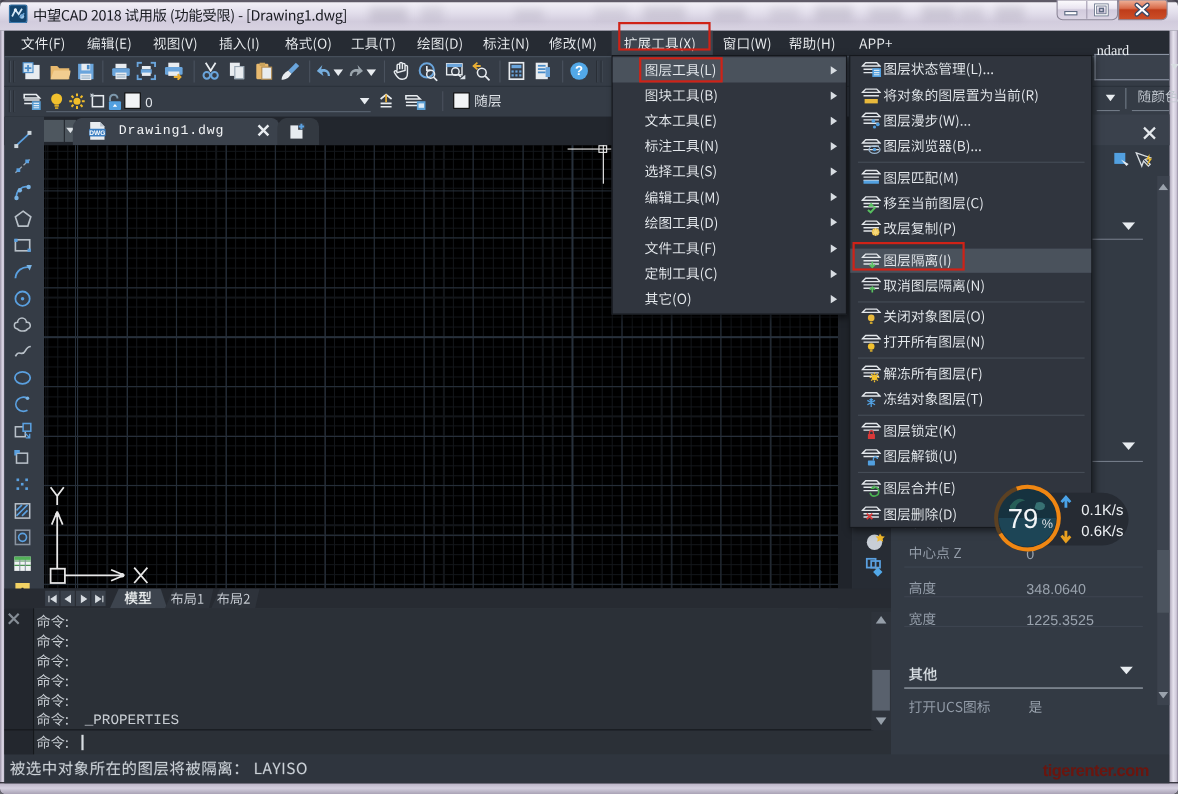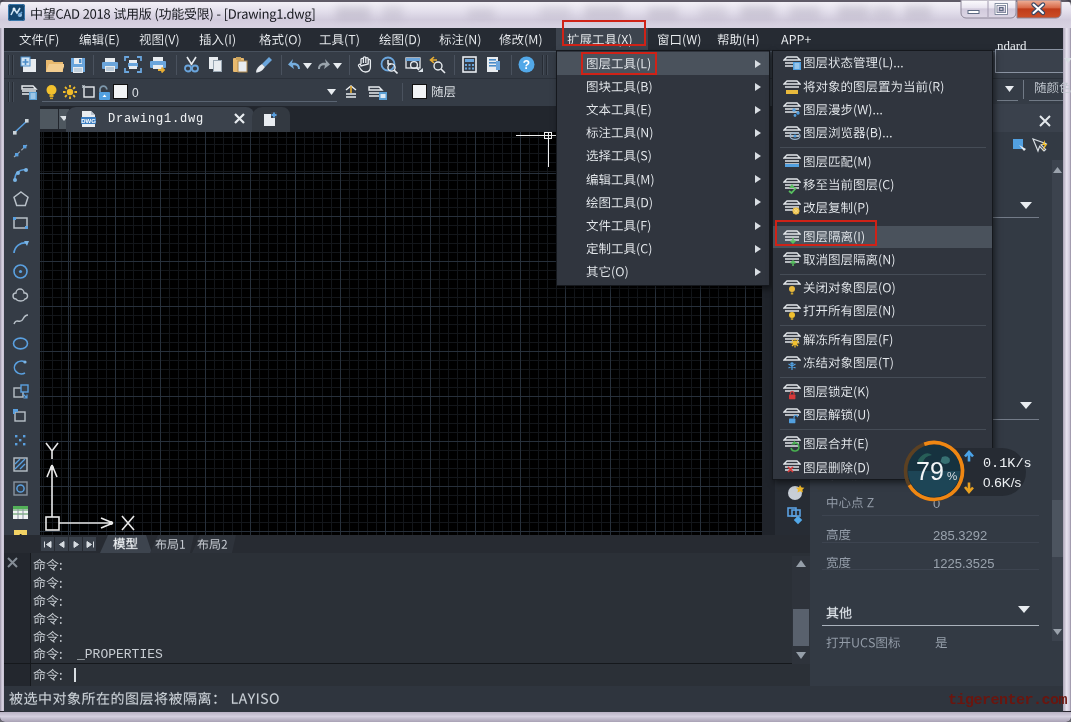--- a/index.html
+++ b/index.html
@@ -747,21 +747,21 @@
         <use href="#g005A" x="3255"></use>
       </g>
     </svg>
     <div class="abs" style="left:933px;top:496px;font-size:13px;color:#99a2ad;font-family:'Liberation Sans'">0</div>
     <svg class="tx" style="left:826.0px;top:527.2px" width="25.0" height="17">
       <g transform="translate(0,12.25) scale(0.01250,-0.01250)" fill="#939ca8">
         <use href="#g9AD8" x="0"></use>
         <use href="#g5EA6" x="1000"></use>
       </g>
     </svg>
-    <div class="abs" style="left:933px;top:528px;font-size:13px;color:#99a2ad;font-family:'Liberation Sans'">285.3292</div>
+    <div class="abs" style="left:933px;top:528px;font-size:13px;color:#99a2ad;font-family:'Liberation Sans'">348.0640</div>
     <svg class="tx" style="left:826.0px;top:555.2px" width="25.0" height="17">
       <g transform="translate(0,12.25) scale(0.01250,-0.01250)" fill="#939ca8">
         <use href="#g5BBD" x="0"></use>
         <use href="#g5EA6" x="1000"></use>
       </g>
     </svg>
     <div class="abs" style="left:933px;top:556px;font-size:13px;color:#99a2ad;font-family:'Liberation Sans'">1225.3525</div>
     <div class="abs" style="left:822px;top:515px;width:217px;height:1px;background:#3d4450"></div>
     <div class="abs" style="left:822px;top:542px;width:217px;height:1px;background:#3d4450"></div>
     <div class="abs" style="left:822px;top:569px;width:217px;height:1px;background:#3d4450"></div>
@@ -941,21 +941,21 @@
         <use href="#g79BB" x="13464"></use>
         <use href="#gFF1A" x="14500"></use>
         <use href="#g004C" x="15826"></use>
         <use href="#g0041" x="16405"></use>
         <use href="#g0059" x="17049"></use>
         <use href="#g0049" x="17616"></use>
         <use href="#g0053" x="17944"></use>
         <use href="#g004F" x="18576"></use>
       </g>
     </svg>
-    <div class="abs" style="left:948px;top:692px;font-family:Liberation Mono, monospace;font-size:15px;font-weight:bold;color:#6b150e;letter-spacing:-0.5px">tigerenter.com</div>
+    <div class="abs" style="left:948px;top:692px;font-family:Liberation Sans, sans-serif;font-size:15px;font-weight:bold;color:#6b150e;letter-spacing:-0.5px">tigerenter.com</div>
     <div class="abs" style="left:556px;top:50px;width:214px;height:236px;background:#30353e;border:1px solid #15181d;box-shadow:2px 3px 6px rgba(0,0,0,.5)"></div>
     <div class="abs" style="left:557px;top:52px;width:212px;height:23px;background:#4a525c"></div>
     <svg class="tx" style="left:586.0px;top:55.8px" width="65.2" height="17">
       <g transform="translate(0,12.25) scale(0.01250,-0.01250)" fill="#e4e8ec">
         <use href="#g56FE" x="0"></use>
         <use href="#g5C42" x="1000"></use>
         <use href="#g5DE5" x="2000"></use>
         <use href="#g5177" x="3000"></use>
         <use href="#g0028" x="4000"></use>
         <use href="#g004C" x="4338"></use>
@@ -1416,17 +1416,17 @@
 <path d="M10 37 a26 26 0 0 0 52 0 Z" fill="#1d4556"></path>
 <path d="M20 26 q7 -10 14 -5 q-8 1 -9 8 q-5 2 -5 -3 Z" fill="#2e6e60" opacity=".75"></path>
 <path d="M44 23 q5 -2 7.5 1.5 q1.5 3.5 -2 5 q-4.5 1.5 -7 -2 Z" fill="#57b0a8" opacity=".5"></path>
 <circle cx="36" cy="37" r="28.5" fill="none" stroke="#5c4122" stroke-width="3.6"></circle>
 <path d="M26.3 10.2 A28.5 28.5 0 1 1 11.3 51.2" fill="none" stroke="#ef8713" stroke-width="3.6"></path>
 <text x="32" y="46" text-anchor="middle" font-family="Liberation Sans" font-size="25" fill="#f2f5f7">79</text>
 <text x="49" y="46" font-family="Liberation Sans" font-size="11.5" fill="#d8dde2">%</text>
 <path d="M71 27.5 v-9 m-4 4 L71 18 l4 4.5" stroke="#4aa3e8" stroke-width="2.6" fill="none"></path>
 <path d="M71 48.5 v9 m-4 -4.5 L71 58 l4 -4.5" stroke="#e8a020" stroke-width="2.6" fill="none"></path>
 </svg>
-    <div class="abs" style="left:983px;top:456px;font-size:13.5px;color:#eef1f4;font-family:Liberation Mono, monospace">0.1K/s</div>
+    <div class="abs" style="left:983px;top:456px;font-size:13.5px;color:#eef1f4;font-family:Liberation Sans, sans-serif">0.1K/s</div>
     <div class="abs" style="left:983px;top:475px;font-size:13.5px;color:#eef1f4;font-family:'Liberation Sans'">0.6K/s</div>
     <div class="abs" style="left:562px;top:20px;width:84px;height:26px;border:2px solid #cf2217;z-index:50"></div>
     <div class="abs" style="left:581px;top:52px;width:76px;height:23px;border:2px solid #cf2217;z-index:50"></div>
     <div class="abs" style="left:775px;top:220px;width:102px;height:26px;border:2px solid #cf2217;z-index:50"></div>
   </div>
 </body></html>

